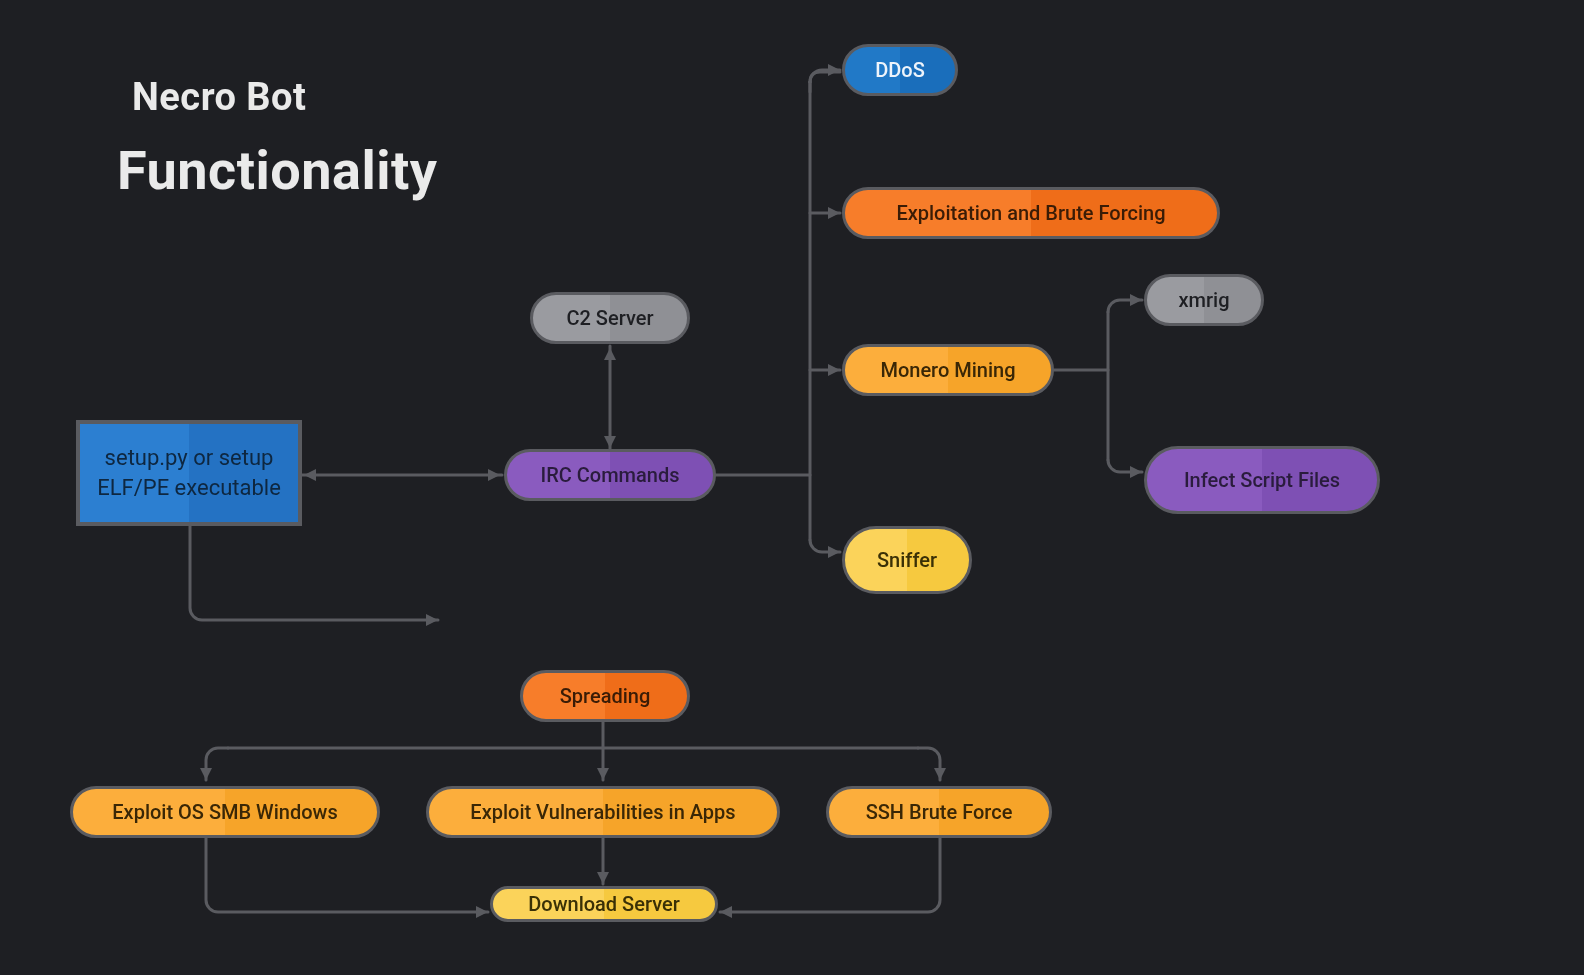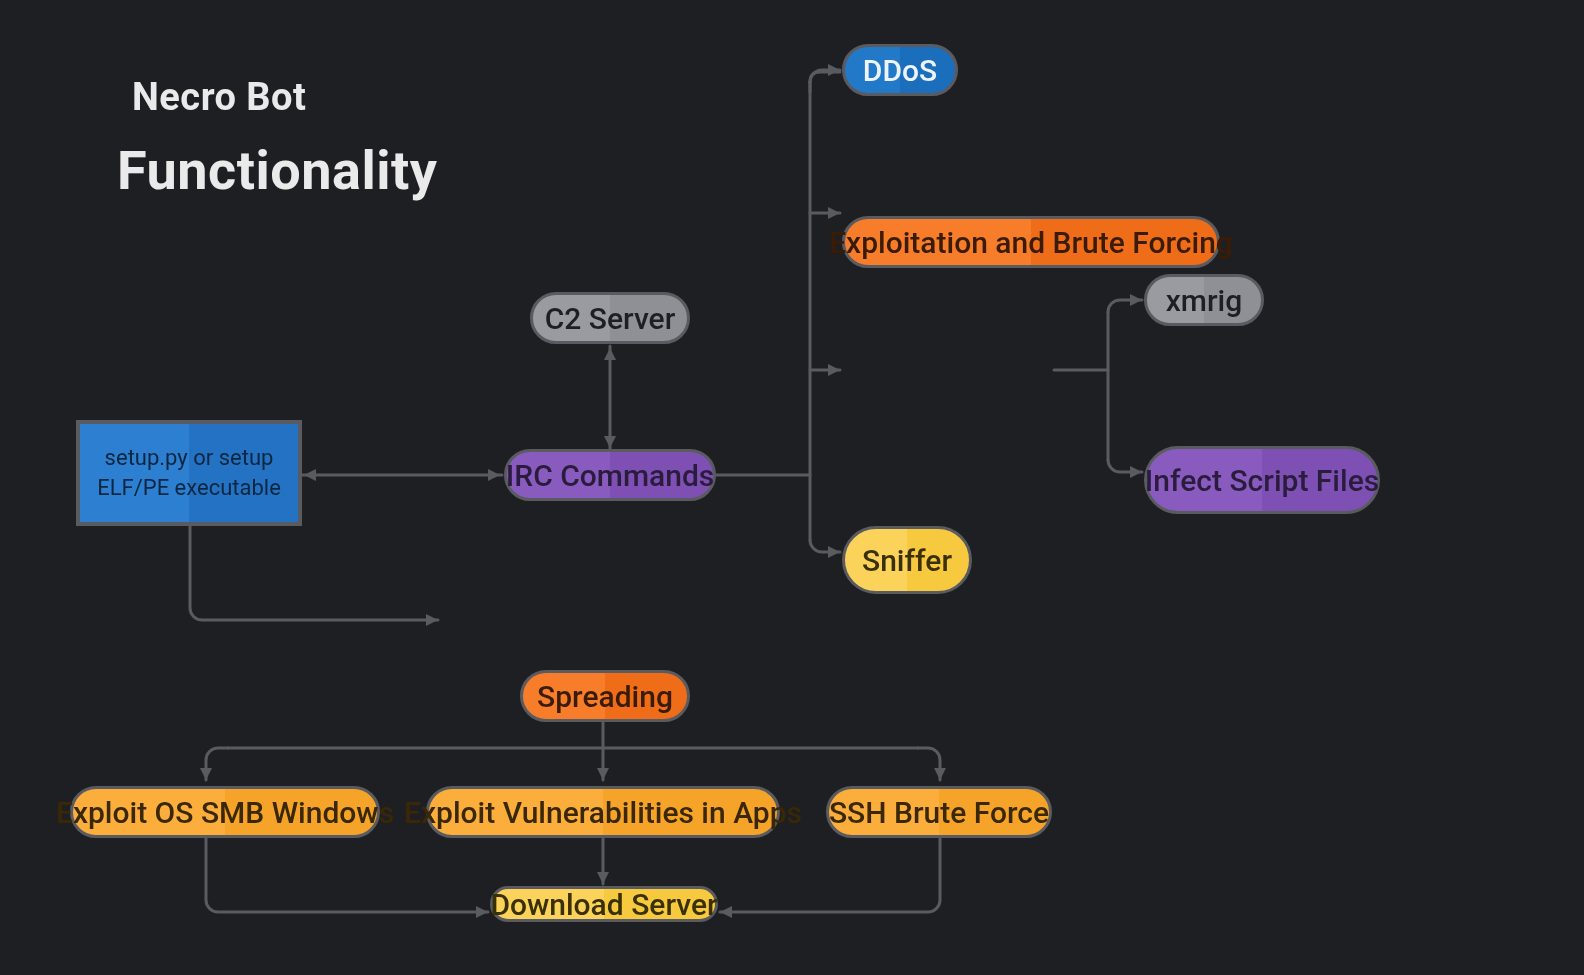--- a/index.html
+++ b/index.html
@@ -27,21 +27,21 @@
 
   
   .pill {
     position: absolute;
     border-radius: 999px;
     border: 3px solid #5a5b60;
     box-sizing: border-box;
     display: flex;
     align-items: center;
     justify-content: center;
-    font-size: 30px;
+    font-size: 20px;
     font-weight: 500;
     white-space: nowrap;
   }
   .pill-gray   { background: linear-gradient(to right, #9a9ba0 50%, #8f9095 50%); color: #1e1f23; }
   .pill-purple { background: linear-gradient(to right, #8a5bbf 50%, #7e50b4 50%); color: #2a1c3d; }
   .pill-blue   { background: linear-gradient(to right, #2179c7 50%, #1a6ebb 50%); color: #eef4fb; }
   .pill-orange { background: linear-gradient(to right, #f77d2a 50%, #ef6d19 50%); color: #3a1c06; }
   .pill-amber  { background: linear-gradient(to right, #fcae3c 50%, #f6a429 50%); color: #3a2706; }
   .pill-yellow { background: linear-gradient(to right, #fbd35a 50%, #f6c93f 50%); color: #3a3006; }
 
@@ -177,24 +177,27 @@
   </div>
 
   <div class="pill pill-purple" style="left:504px; top:449px; width:212px; height:52px;align-items:center;">
     <span>IRC Commands</span>
   </div>
 
   <div class="pill pill-blue" style="left:842px; top:44px; width:116px; height:52px;">
     <span>DDoS</span>
   </div>
 
-  <div class="pill pill-orange" style="left:842px; top:187px; width:378px; height:52px;margin-top:29px;">
+  <div class="pill pill-orange" style="left:842px; top:187px; width:378px; height:52px;">
     <span>Exploitation and Brute Forcing</span>
   </div>
 
+  <div class="pill pill-amber" style="left:842px; top:344px; width:212px; height:52px;">
+    <span>Monero Mining</span>
+  </div>
 
   <div class="pill pill-yellow" style="left:842px; top:526px; width:130px; height:68px;">
     <span>Sniffer</span>
   </div>
 
   <div class="pill pill-gray" style="left:1144px; top:274px; width:120px; height:52px;">
     <span>xmrig</span>
   </div>
 
   <div class="pill pill-purple" style="left:1144px; top:446px; width:236px; height:68px;">

